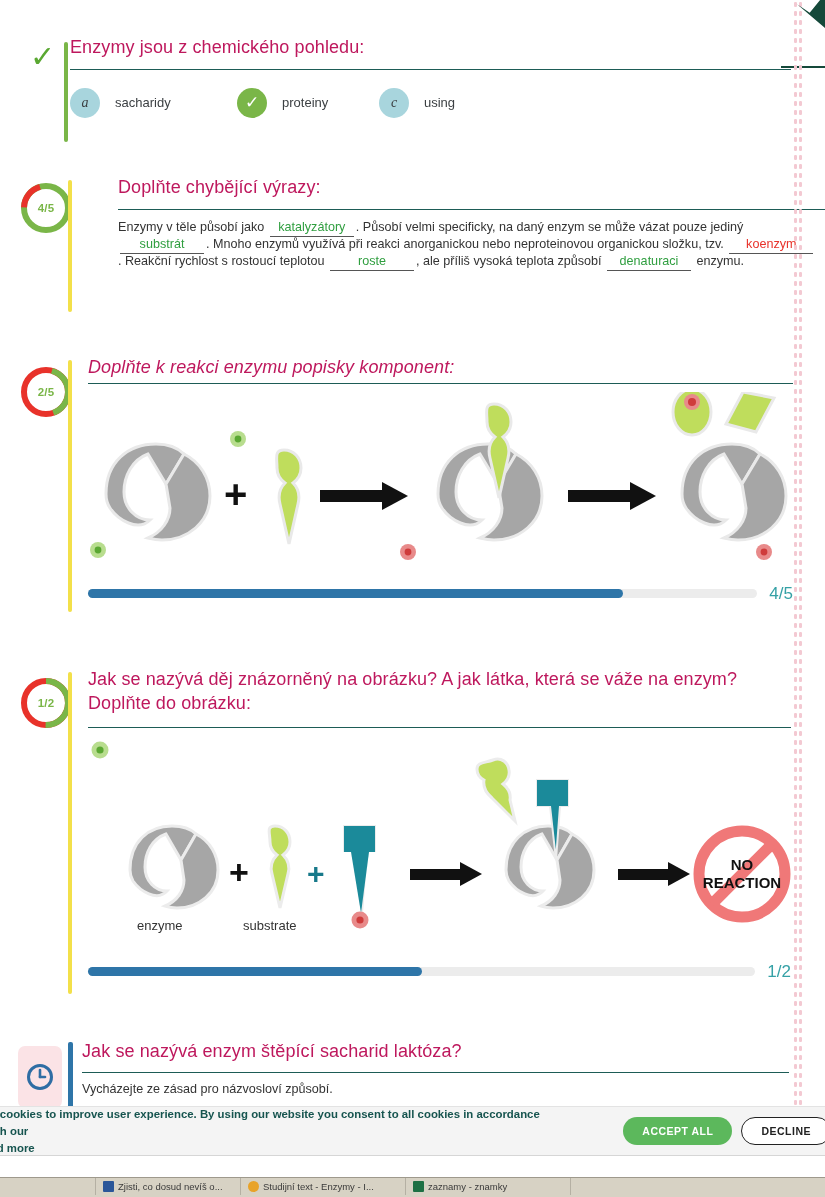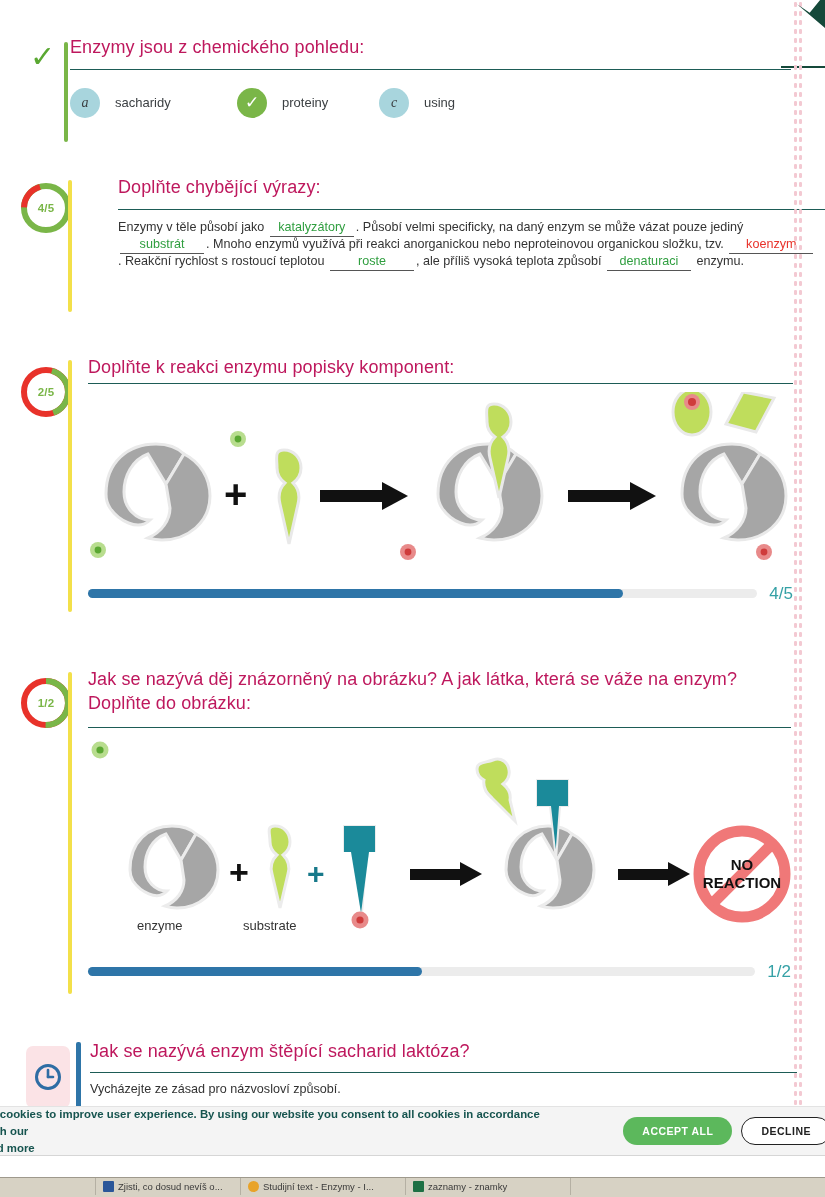--- a/index.html
+++ b/index.html
@@ -206,21 +206,21 @@
     <div class="donut" style="margin-left:4px;margin-top:8px;">
       <svg width="56" height="56" viewBox="0 0 56 56" aria-hidden="true">
         <circle cx="28" cy="28" r="22" fill="none" stroke="#e8322a" stroke-width="6"></circle>
         <circle cx="28" cy="28" r="22" fill="none" stroke="#7ab648" stroke-width="6" stroke-dasharray="55.3 82.9" stroke-dashoffset="-6" transform="rotate(-90 28 28)"></circle>
       </svg>
       <div class="score">2/5</div>
     </div>
   </div>
   <div class="accent-bar accent-yellow" style="left:68px;top:4px;height:252px;"></div>
   <div class="q-body" style="left:88px;">
-    <div class="q-title" style="padding-bottom:3px;">Doplňte k reakci enzymu popisky komponent:</div>
+    <div class="q-title" style="padding-bottom:3px;font-style:italic;">Doplňte k reakci enzymu popisky komponent:</div>
     <div class="q-rule" style="width:705px;"></div>
 
     <div class="diagram" style="margin-top:8px;">
       <svg width="705" height="190" viewBox="0 0 705 190" aria-hidden="true">
 
         <g>
           <path d="M18 102 C18 70 40 52 68 52 C80 52 90 56 96 62 L78 92 L60 62 C44 68 36 84 36 100 C36 116 48 128 62 128 C50 140 30 128 22 116 C18 110 18 106 18 102 Z" fill="#a6a6a6" stroke="#e9e9e9" stroke-width="3"></path>
           <path d="M96 62 C112 70 122 86 122 104 C122 130 100 148 74 148 C68 148 64 147 60 146 C74 140 82 128 82 116 L78 92 Z" fill="#a6a6a6" stroke="#e9e9e9" stroke-width="3"></path>
         </g>
 
@@ -369,21 +369,21 @@
 
     <div class="progress-row" style="width:703px;margin-top:12px;">
       <div class="progress-track">
         <div class="progress-fill" style="width:50%"></div>
       </div>
       <div class="progress-label">1/2</div>
     </div>
   </div>
 </div>
 
-<div class="q-block" style="top:1040px;height:90px;margin-left:8px;">
+<div class="q-block" style="top:1040px;height:90px;">
   <div class="q-left">
     <div class="clock-box" style="margin-left:4px;margin-top:6px;">
       <svg width="30" height="30" viewBox="0 0 30 30" aria-hidden="true">
         <circle cx="15" cy="15" r="11.5" fill="none" stroke="#2e6da4" stroke-width="3"></circle>
         <line x1="15" y1="15" x2="15" y2="8" stroke="#2e6da4" stroke-width="2.6" stroke-linecap="round"></line>
         <line x1="15" y1="15" x2="20" y2="15" stroke="#2e6da4" stroke-width="2.6" stroke-linecap="round"></line>
       </svg>
     </div>
   </div>
   <div class="accent-bar accent-blue" style="left:68px;top:2px;height:88px;width:5px;"></div>

